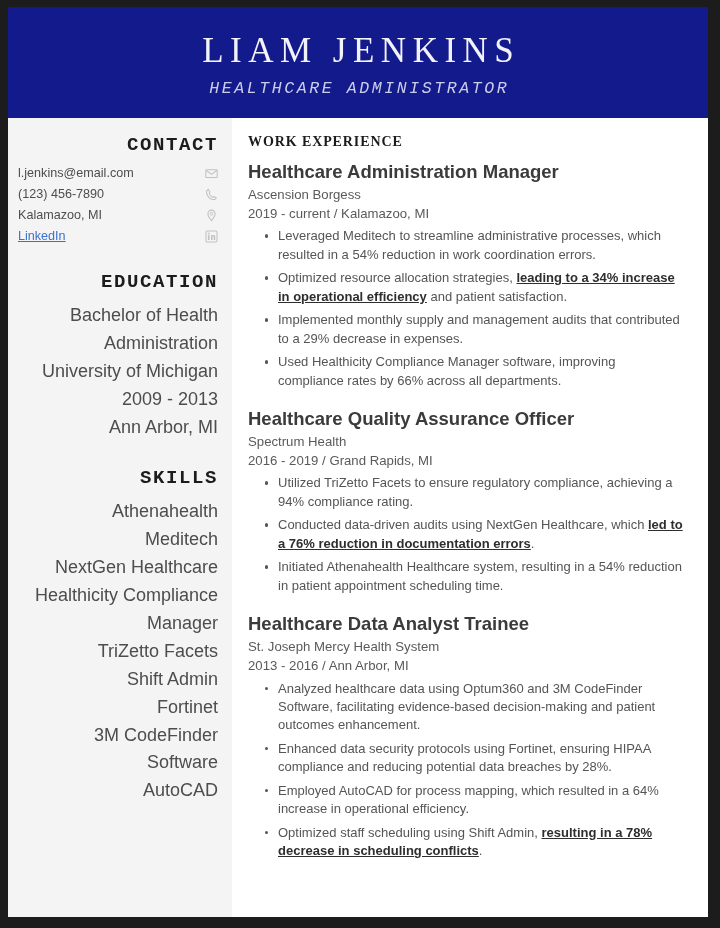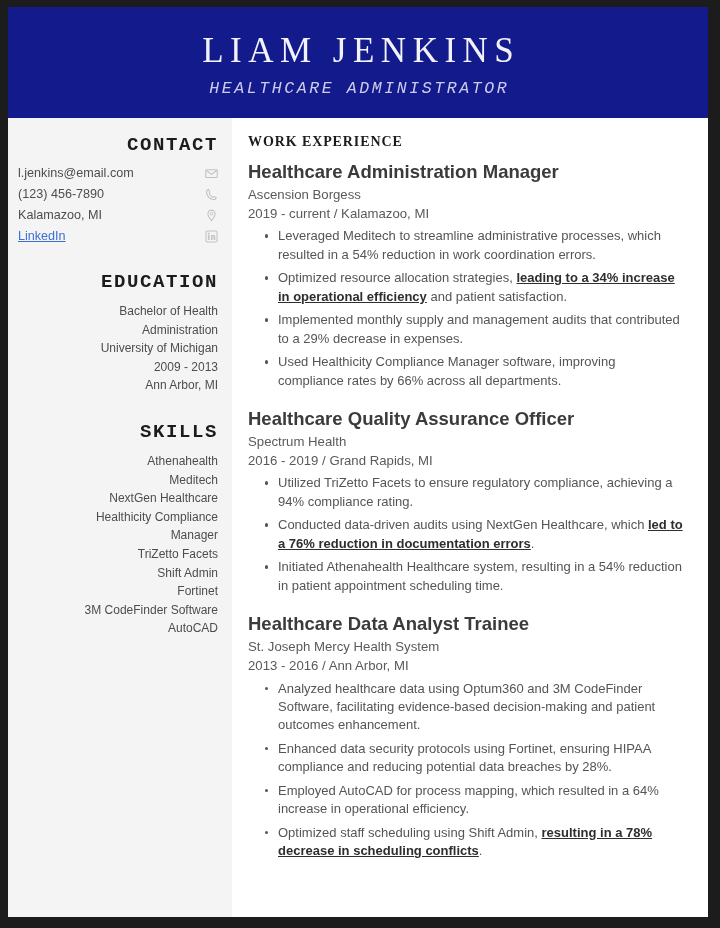--- a/index.html
+++ b/index.html
@@ -105,21 +105,21 @@
   }
   .ico {
     width: 13px;
     height: 13px;
     flex: 0 0 13px;
     display: block;
     opacity: 0.55;
   }
   .ico svg { display: block; }
   .side-line {
-    font-size: 12px;
+    font-size: 18px;
     color: #4d4d4d;
     text-align: right;
     line-height: 1.55;
   }
 
   
   .main-heading {
     font-family: "Liberation Serif", serif;
     font-weight: bold;
     font-size: 14px;

